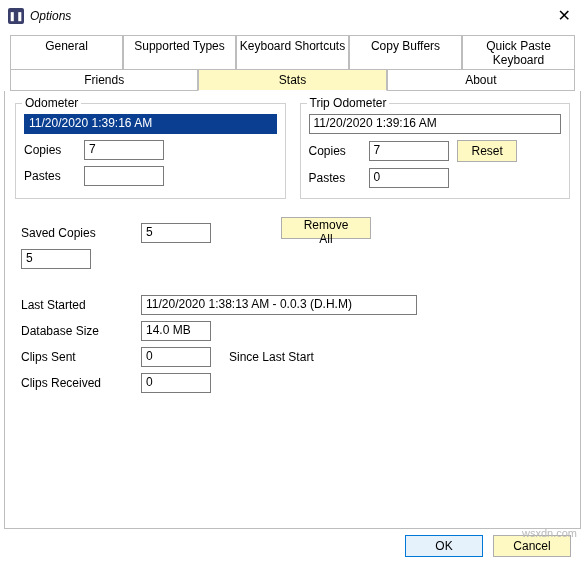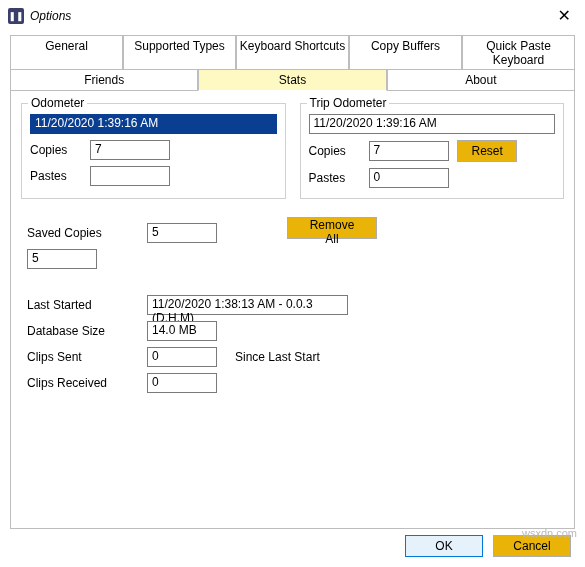--- a/index.html
+++ b/index.html
@@ -9,39 +9,39 @@
 .titlebar .ttl { flex: 1; font-style: italic; }
 .titlebar .close { font-size: 16px; padding: 0 6px; cursor: default; }
 .tabs { margin: 4px 10px 0 10px; }
 .tabrow { display: flex; }
 .tab { border: 1px solid #bdbdbd; border-bottom: none; padding: 3px 0; text-align: center; background: #fff; cursor: default; }
 .tabrow1 .tab { flex: 1 1 0; }
 .tabrow2 { margin-top: -1px; }
 .tabrow2 .tab { flex: 1 1 0; }
 .tab.active { background: #fef9c3; position: relative; z-index: 2; border-bottom: 1px solid #fff; }
 .tabrow2 .tab:not(.active) { border-bottom: 1px solid #bdbdbd; }
-.tabbody { border: 1px solid #bdbdbd; border-top: none; margin: 0 10px; padding: 12px 10px 20px 10px; height: 438px; position: relative; }
+.tabbody { border: 1px solid #bdbdbd; border-top: none; margin: 0 4px; padding: 12px 10px 20px 10px; height: 438px; position: relative; }
 .group { border: 1px solid #d0d0d0; padding: 10px 8px 10px 8px; position: relative; }
 .group-title { position: absolute; top: -8px; left: 6px; background: #fff; padding: 0 3px; color: #000; }
 .row2 { display: flex; gap: 14px; }
 .row2 .group { flex: 1; }
 .frow { display: flex; align-items: center; margin-top: 6px; }
 .frow label { width: 60px; }
 .inp { border: 1px solid #7a7a7a; height: 20px; padding: 1px 4px; background: #fff; }
 .inp.wide { width: 150px; }
 .inp.mid { width: 80px; }
 .inp.sel { background: #0a3e91; color: #fff; border: 1px solid #0a3e91; }
-.btn { border: 1px solid #adadad; background: #eab308; height: 22px; padding: 0 14px; cursor: default; }
+.btn { border: 1px solid #adadad; background: #fef9c3; height: 22px; padding: 0 14px; cursor: default; }
 .btn.primary { border: 1px solid #0078d7; background:#e5f1fb; }
 .section2 { margin-top: 14px; display:flex; }
 .section2 .left { padding: 4px 0 0 6px; }
 .section2 .frow label { width: 120px; }
 .section3 { margin-top: 26px; padding-left: 6px; }
 .section3 .frow label { width: 120px; }
-.section3 .inp.long { width: 201px; }
+.section3 .inp.long { width: 276px; }
 .footer { position: absolute; right: 14px; bottom: 10px; display: flex; gap: 10px; }
 .footer .btn { width: 78px; text-align:center; }
 .water { position:absolute; right:8px; bottom:28px; color:#b9b9b9; font-size:11px;}
 </style>
 </head>
 <body>
 
 <div class="titlebar">
   <span class="ico">❚❚</span>
   <span class="ttl">Options</span>

